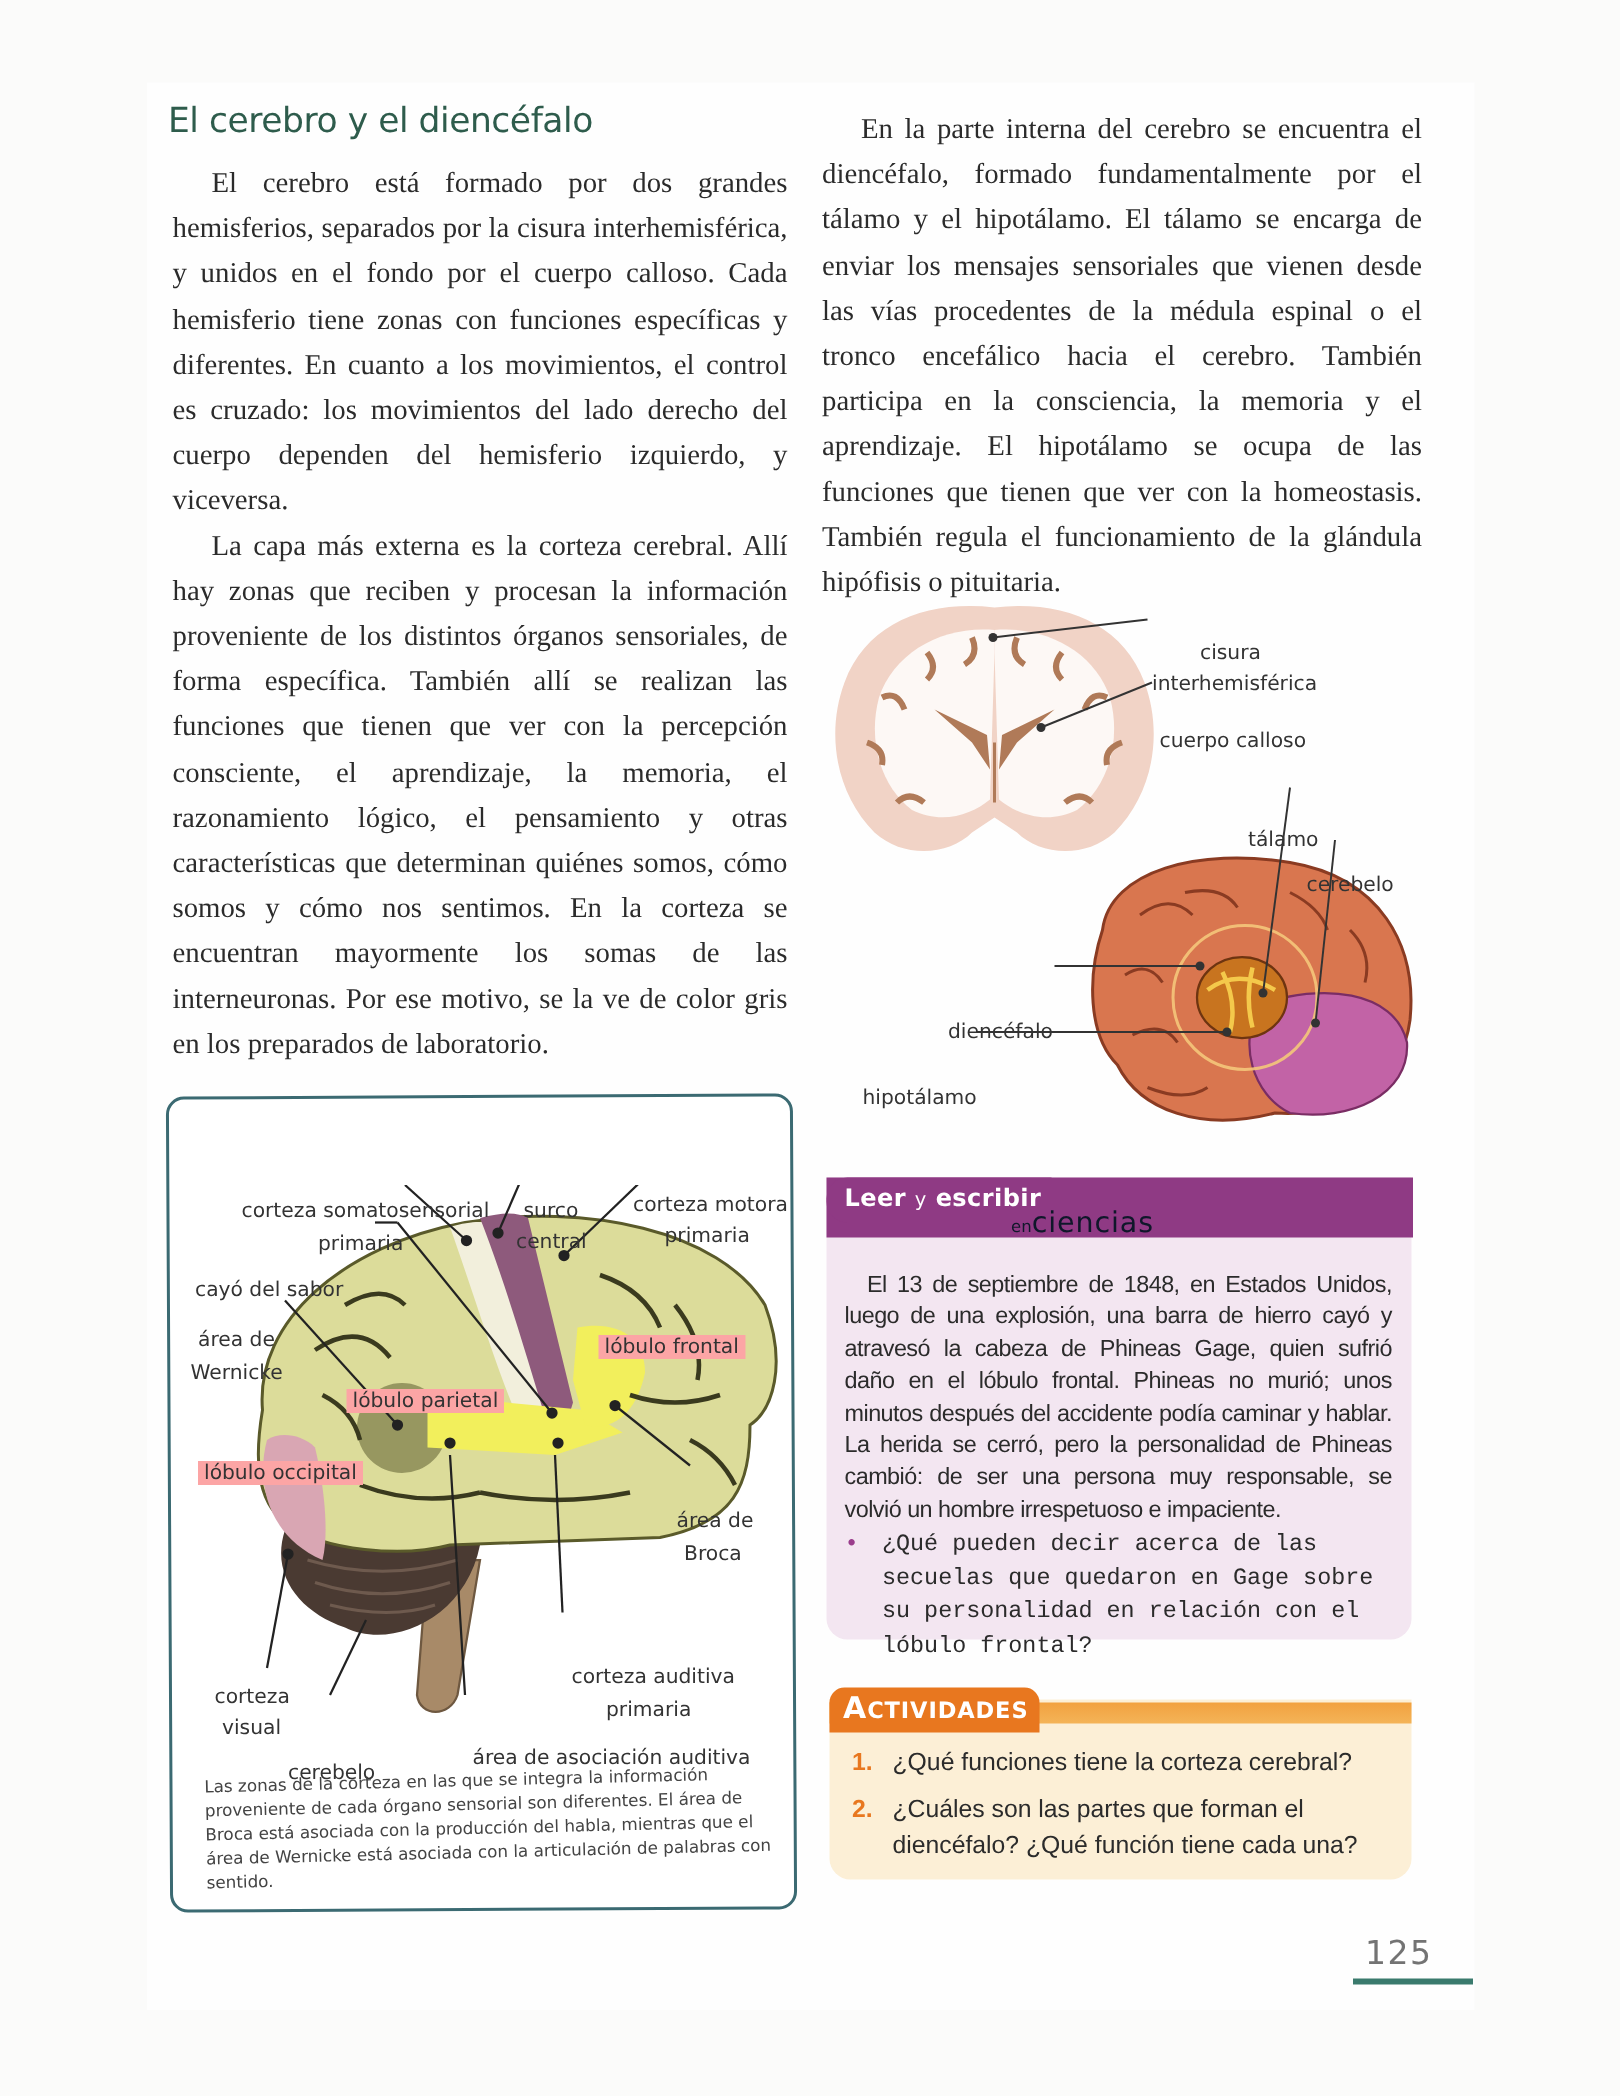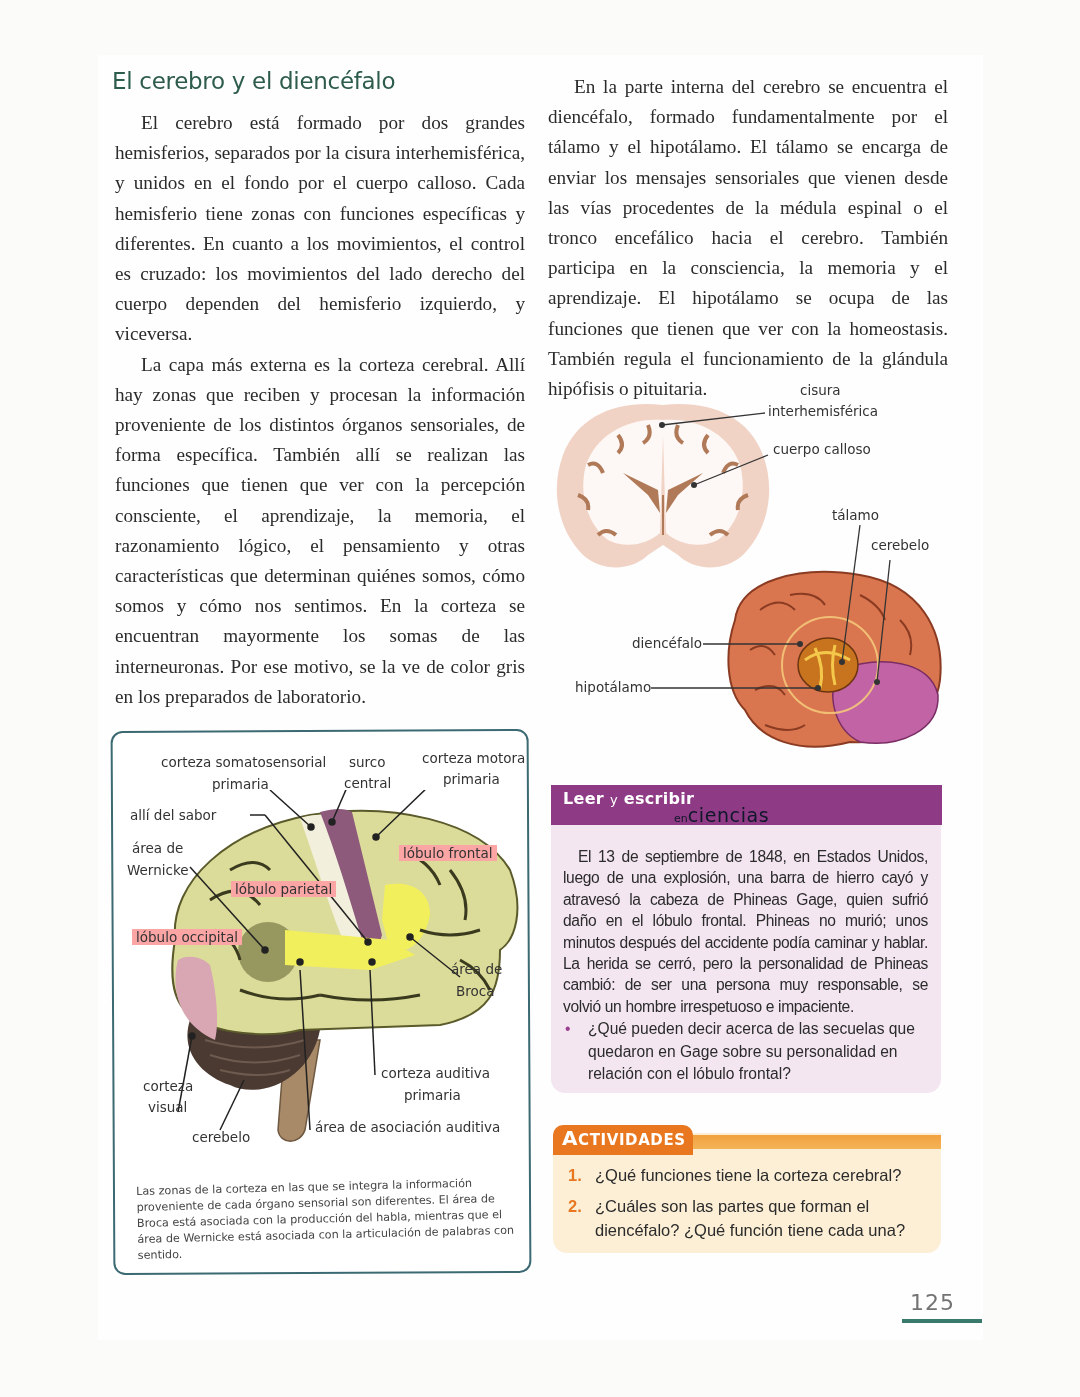--- a/index.html
+++ b/index.html
@@ -19,21 +19,21 @@
     position: absolute; font-size: 19.2px; line-height: 30.2px; text-align: justify;
     color: #2b2b2b;
   }
   .col-text p { margin: 0; text-indent: 26px; }
   .col-left { left: 115px; top: 108px; width: 410px; }
   .col-left p + p { margin-top: 0; }
   .col-right { left: 548px; top: 72px; width: 400px; }
 
   .lbl {
     position: absolute; font-family: "DejaVu Sans", sans-serif; font-size: 13.5px; color: #333;
-    white-space: nowrap; line-height: 21px;
+    white-space: nowrap; line-height: 21px; margin-top: 45px;
   }
   .lbl.c { text-align: center; }
   .hl { background: #fca5a5; padding: 0 4px; }
 
   .diagram-box {
     position: absolute; left: 112px; top: 730px; width: 414px; height: 540px;
     border: 2px solid #3b6a72; border-radius: 12px; background: #fff; transform: rotate(-0.3deg);
   }
   .caption {
     position: absolute; left: 136px; top: 1184px; width: 380px;
@@ -64,21 +64,21 @@
     position: absolute; left: 563px; top: 846px; width: 365px;
     font-family: "Liberation Sans", sans-serif; font-size: 15.6px; line-height: 21.4px; text-align: justify;
     color: #2b2b2b; letter-spacing: -0.35px;
   }
   .leer-text p { margin: 0; text-indent: 15px; }
   .leer-bullet {
     position: absolute; left: 565px; top: 1018px; width: 360px;
     font-family: "Liberation Sans", sans-serif; font-size: 15.6px; line-height: 22.5px; color: #2b2b2b;
   }
   .leer-bullet .dot { position: absolute; left: 0; top: 0; color: #9a3d8c; }
-  .leer-bullet .txt { position: absolute; left: 23px; top: 0; width: 330px; }
+  .leer-bullet .txt { position: absolute; left: 23px; top: 0; width: 330px; font-family: Liberation Mono, monospace; }
 
   .box-act {
     position: absolute; left: 553px; top: 1133px; width: 388px; height: 120px;
     background: #fcefd6; border-radius: 0 0 14px 14px;
   }
   .act-band {
     position: absolute; left: 553px; top: 1135px; width: 388px; height: 14px;
     background: linear-gradient(#f2a13f, #f4b458);
   }
   .act-tab {
@@ -208,21 +208,21 @@
       <circle cx="252" cy="172" r="3"></circle>
   </g>
 </svg>
 
 <div class="lbl" style="left:161px;top:752px">corteza somatosensorial</div>
 <div class="lbl" style="left:212px;top:774px">primaria</div>
 <div class="lbl" style="left:349px;top:752px">surco</div>
 <div class="lbl" style="left:344px;top:773px">central</div>
 <div class="lbl" style="left:422px;top:748px">corteza motora</div>
 <div class="lbl" style="left:443px;top:769px">primaria</div>
-<div class="lbl" style="left:130px;top:805px">allí del sabor</div>
+<div class="lbl" style="left:130px;top:805px">cayó del sabor</div>
 <div class="lbl" style="left:132px;top:838px">área de</div>
 <div class="lbl" style="left:127px;top:860px">Wernicke</div>
 <div class="lbl" style="left:399px;top:843px"><span class="hl">lóbulo frontal</span></div>
 <div class="lbl" style="left:231px;top:879px"><span class="hl">lóbulo parietal</span></div>
 <div class="lbl" style="left:132px;top:927px"><span class="hl">lóbulo occipital</span></div>
 <div class="lbl" style="left:451px;top:959px">área de</div>
 <div class="lbl" style="left:456px;top:981px">Broca</div>
 <div class="lbl" style="left:143px;top:1076px">corteza</div>
 <div class="lbl" style="left:148px;top:1097px">visual</div>
 <div class="lbl" style="left:381px;top:1063px">corteza auditiva</div>

